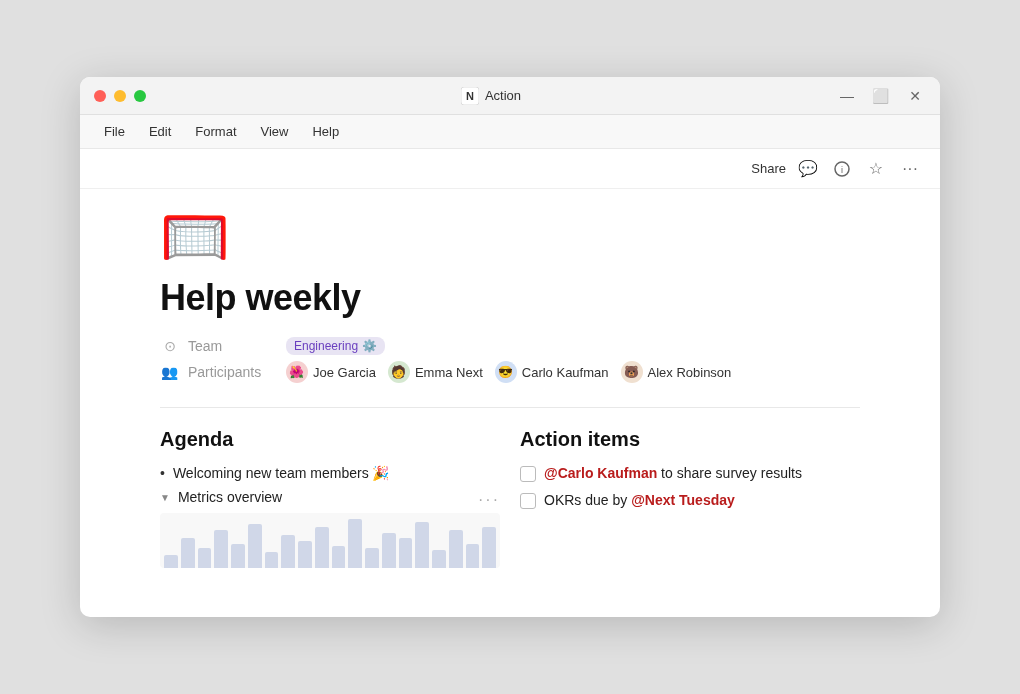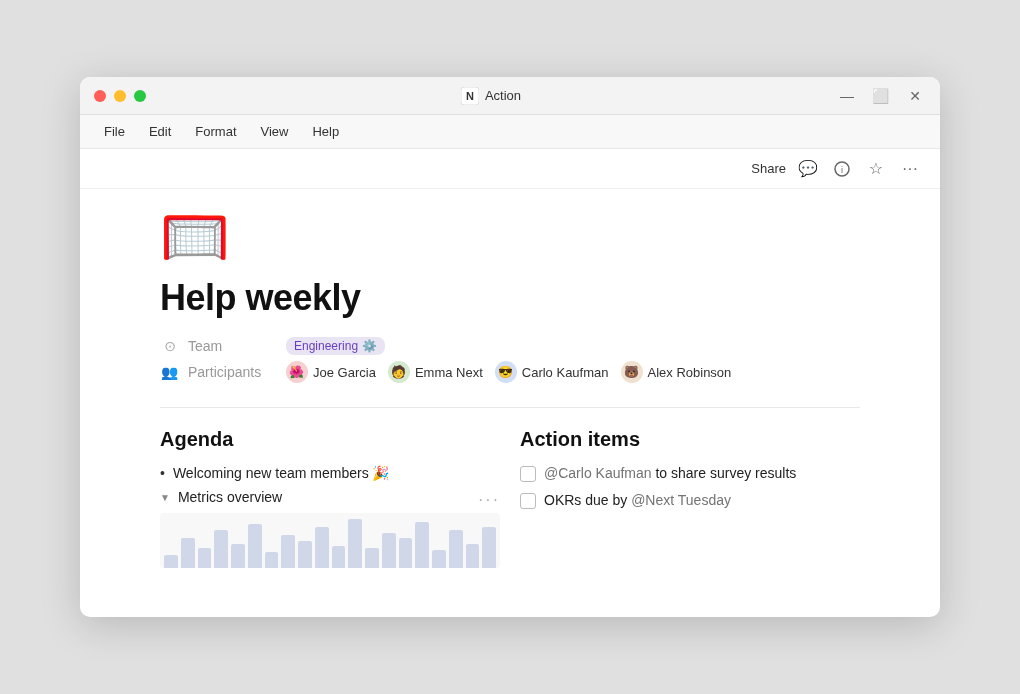--- a/index.html
+++ b/index.html
@@ -226,22 +226,22 @@
     }
     .checkbox {
       width: 16px; height: 16px;
       border: 1.5px solid #bbb;
       border-radius: 3px;
       flex-shrink: 0;
       margin-top: 1px;
       background: #fff;
     }
     .mention {
-      color: #737373;
-      font-weight: 400;
+      color: #b91c1c;
+      font-weight: 700;
     }
     .bold-link {
       font-weight: 700;
       color: #222;
     }
     .chart-placeholder {
       width: 100%;
       height: 55px;
       background: #f8f8f8;
       border-radius: 4px;

